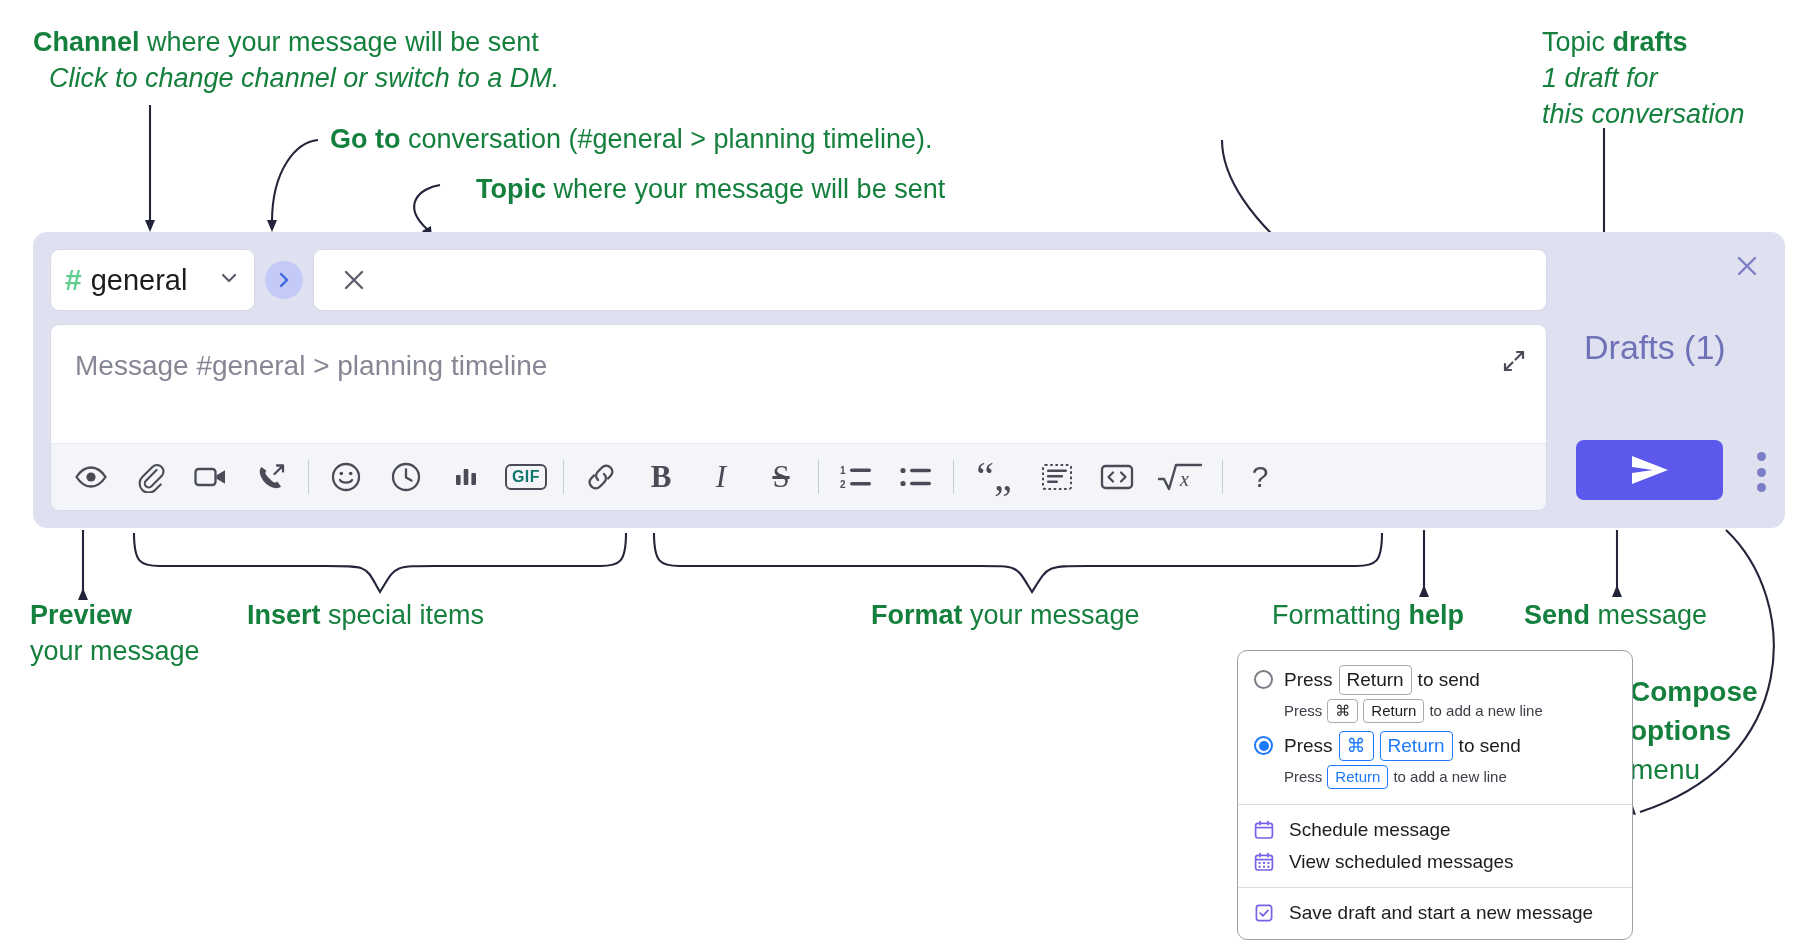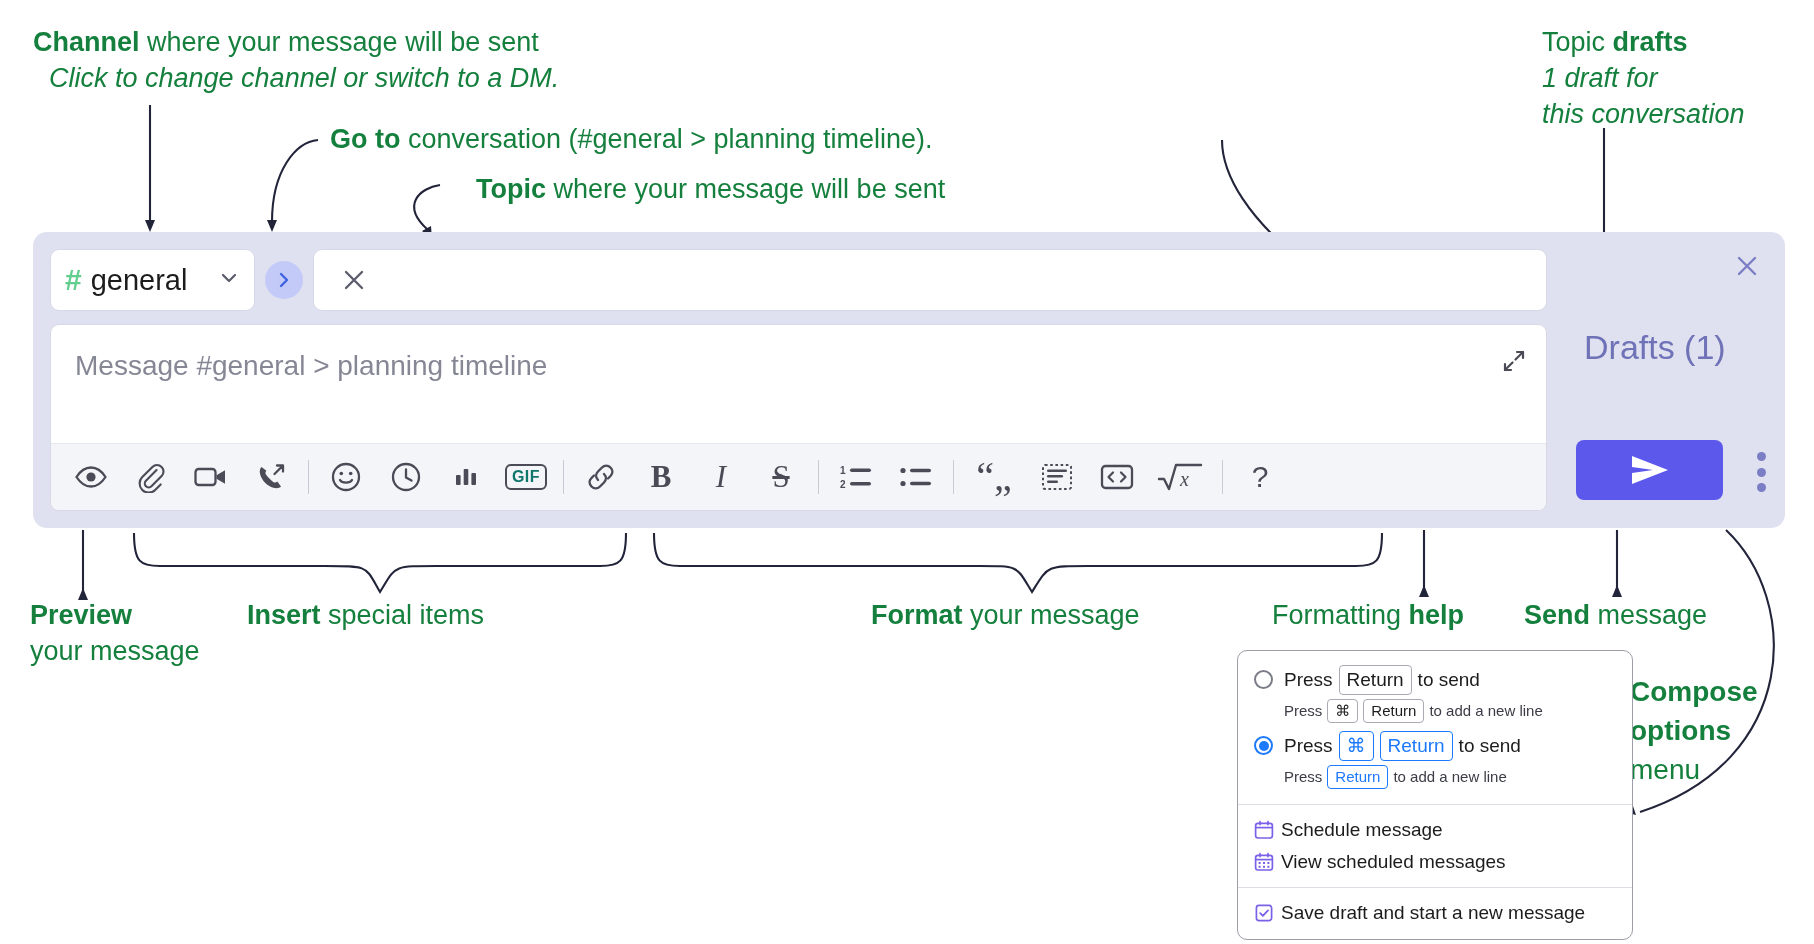--- a/index.html
+++ b/index.html
@@ -160,21 +160,21 @@
   .opt-main { font-size: 19px; color: #1d1c1d; display: flex; align-items: center; gap: 6px; white-space: nowrap; }
   .opt-sub { font-size: 15px; color: #3b3c46; display: flex; align-items: center; gap: 5px; padding: 2px 16px 6px 46px; white-space: nowrap; }
   kbd {
     font-family: "Liberation Sans", sans-serif;
     border: 1px solid #a8aab4; border-radius: 4px;
     padding: 1px 7px; font-size: inherit; color: #1d1c1d;
     background: #fff; line-height: 1.35;
   }
   kbd.blue { border-color: #1d7afc; color: #1d7afc; }
   .popup-div { height: 1px; background: #dcdde3; margin: 9px 0; }
-  .menu-row { display: flex; align-items: center; gap: 7px; padding: 5px 16px; font-size: 19px; color: #1d1c1d; cursor: pointer; white-space: nowrap; }
+  .menu-row { display: flex; align-items: center; gap: 15px; padding: 5px 16px; font-size: 19px; color: #1d1c1d; cursor: pointer; white-space: nowrap; }
 </style>
 </head>
 <body>
 
 <div id="stage">
 
   <svg id="lines" viewBox="0 0 1814 944">
     <g fill="none" stroke="#22243a" stroke-width="2.1">
 
       <path d="M150,105 L150,224"></path>

